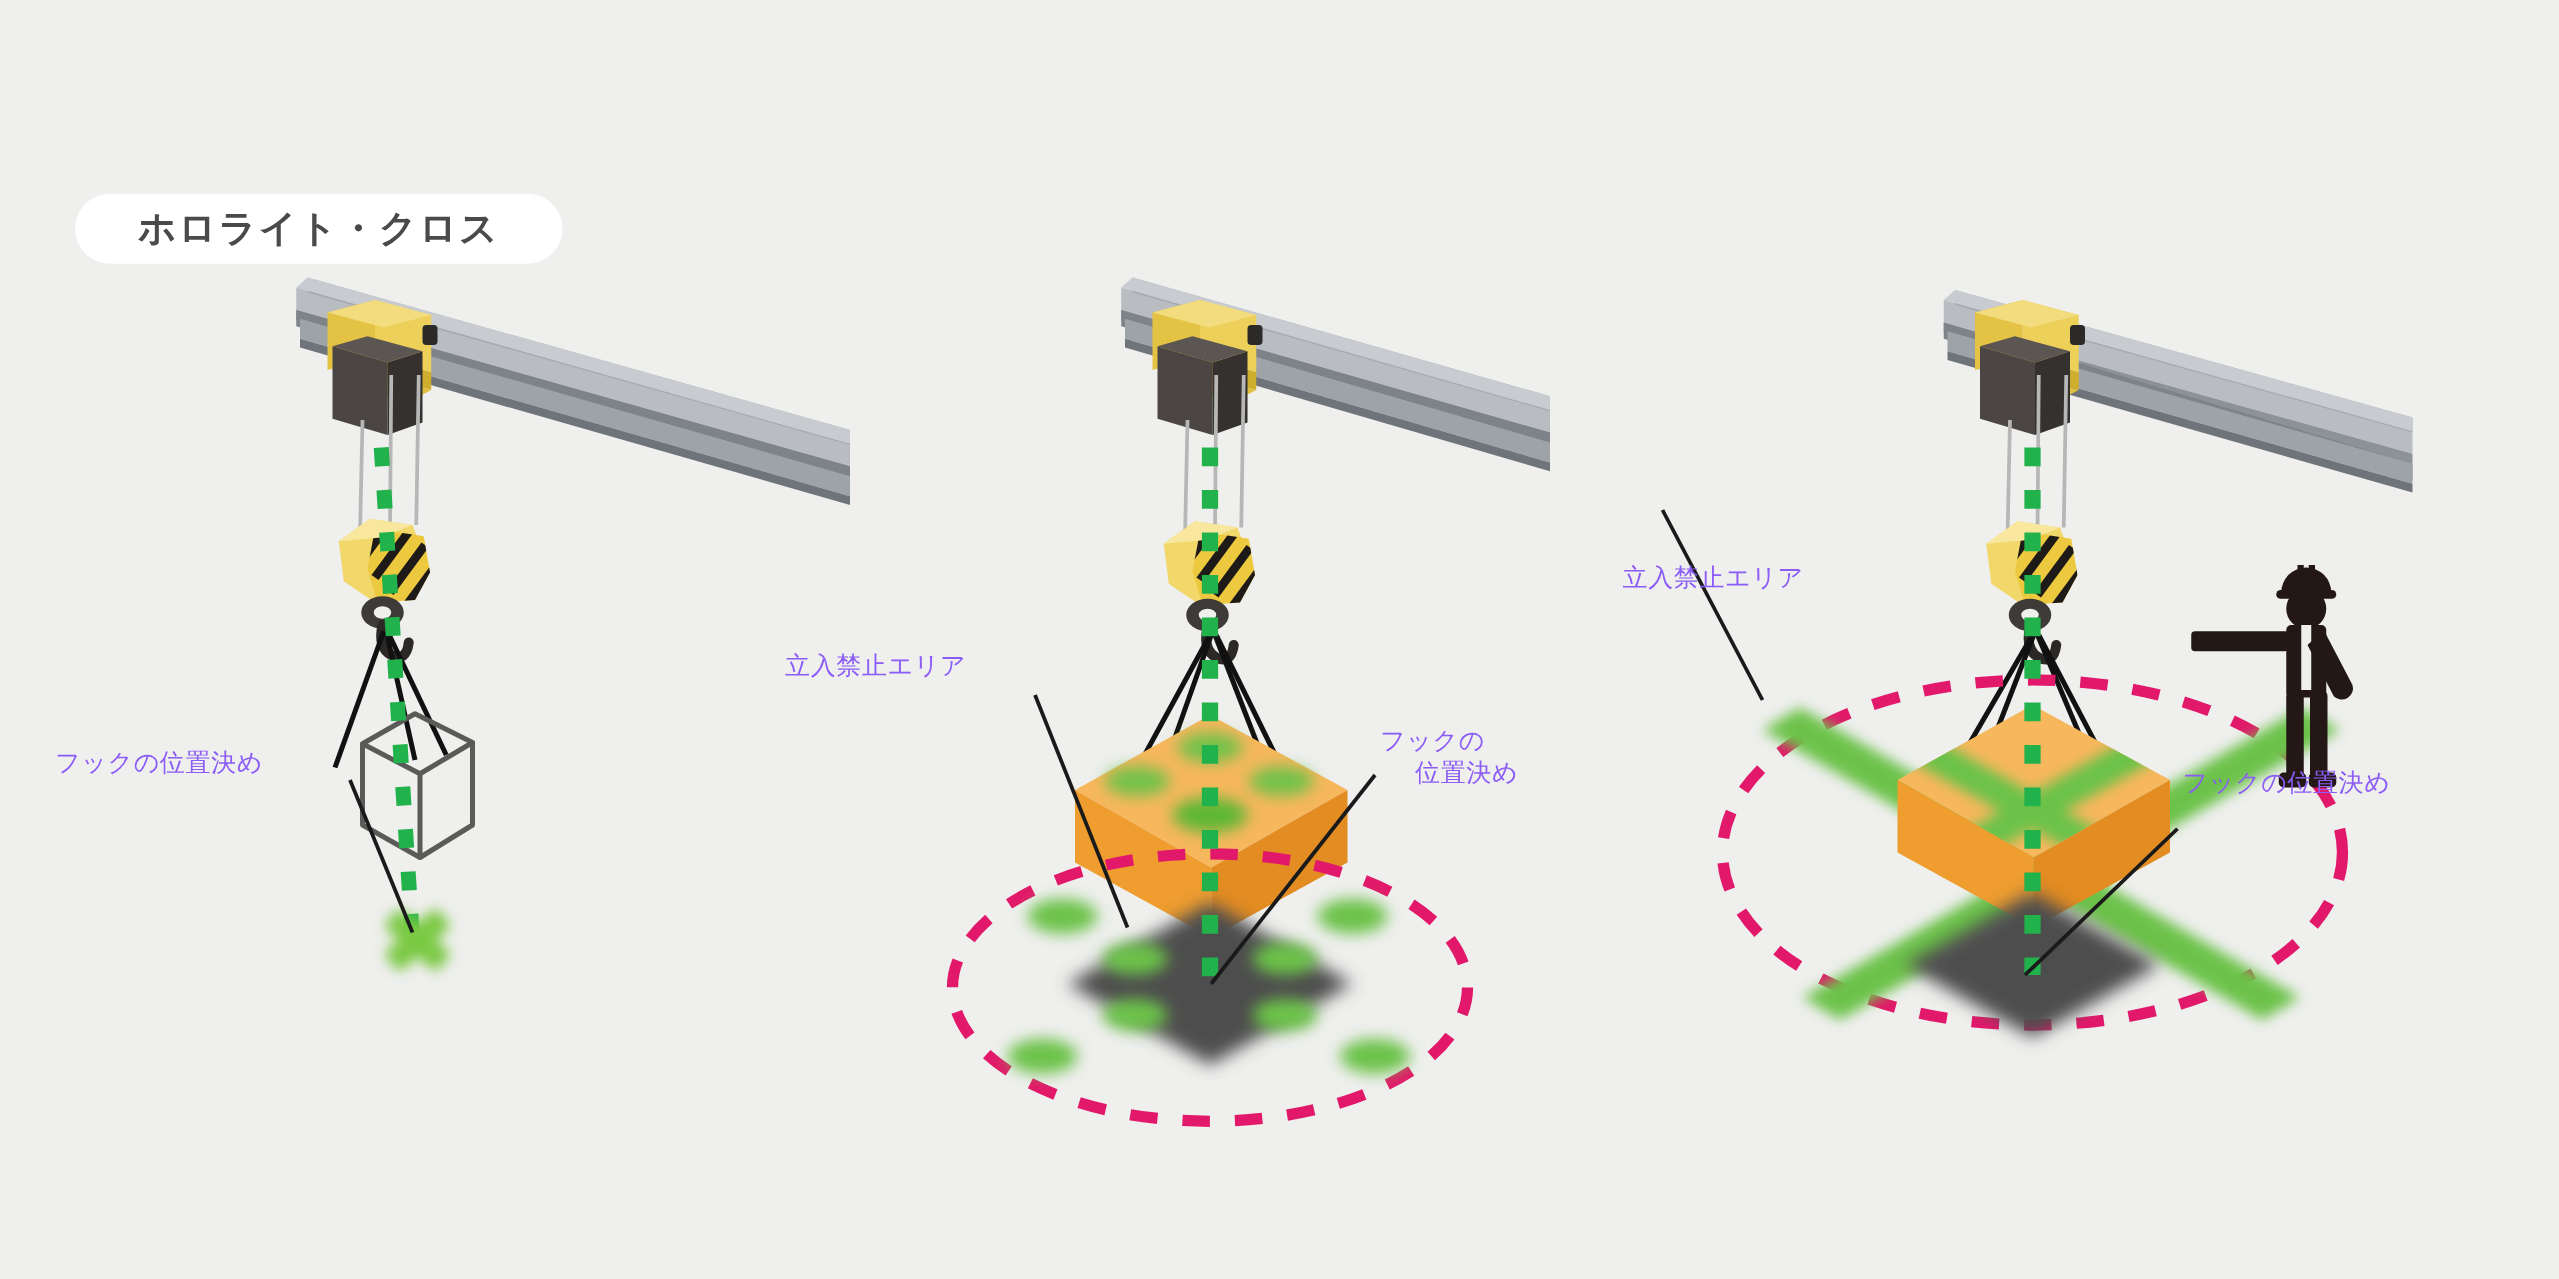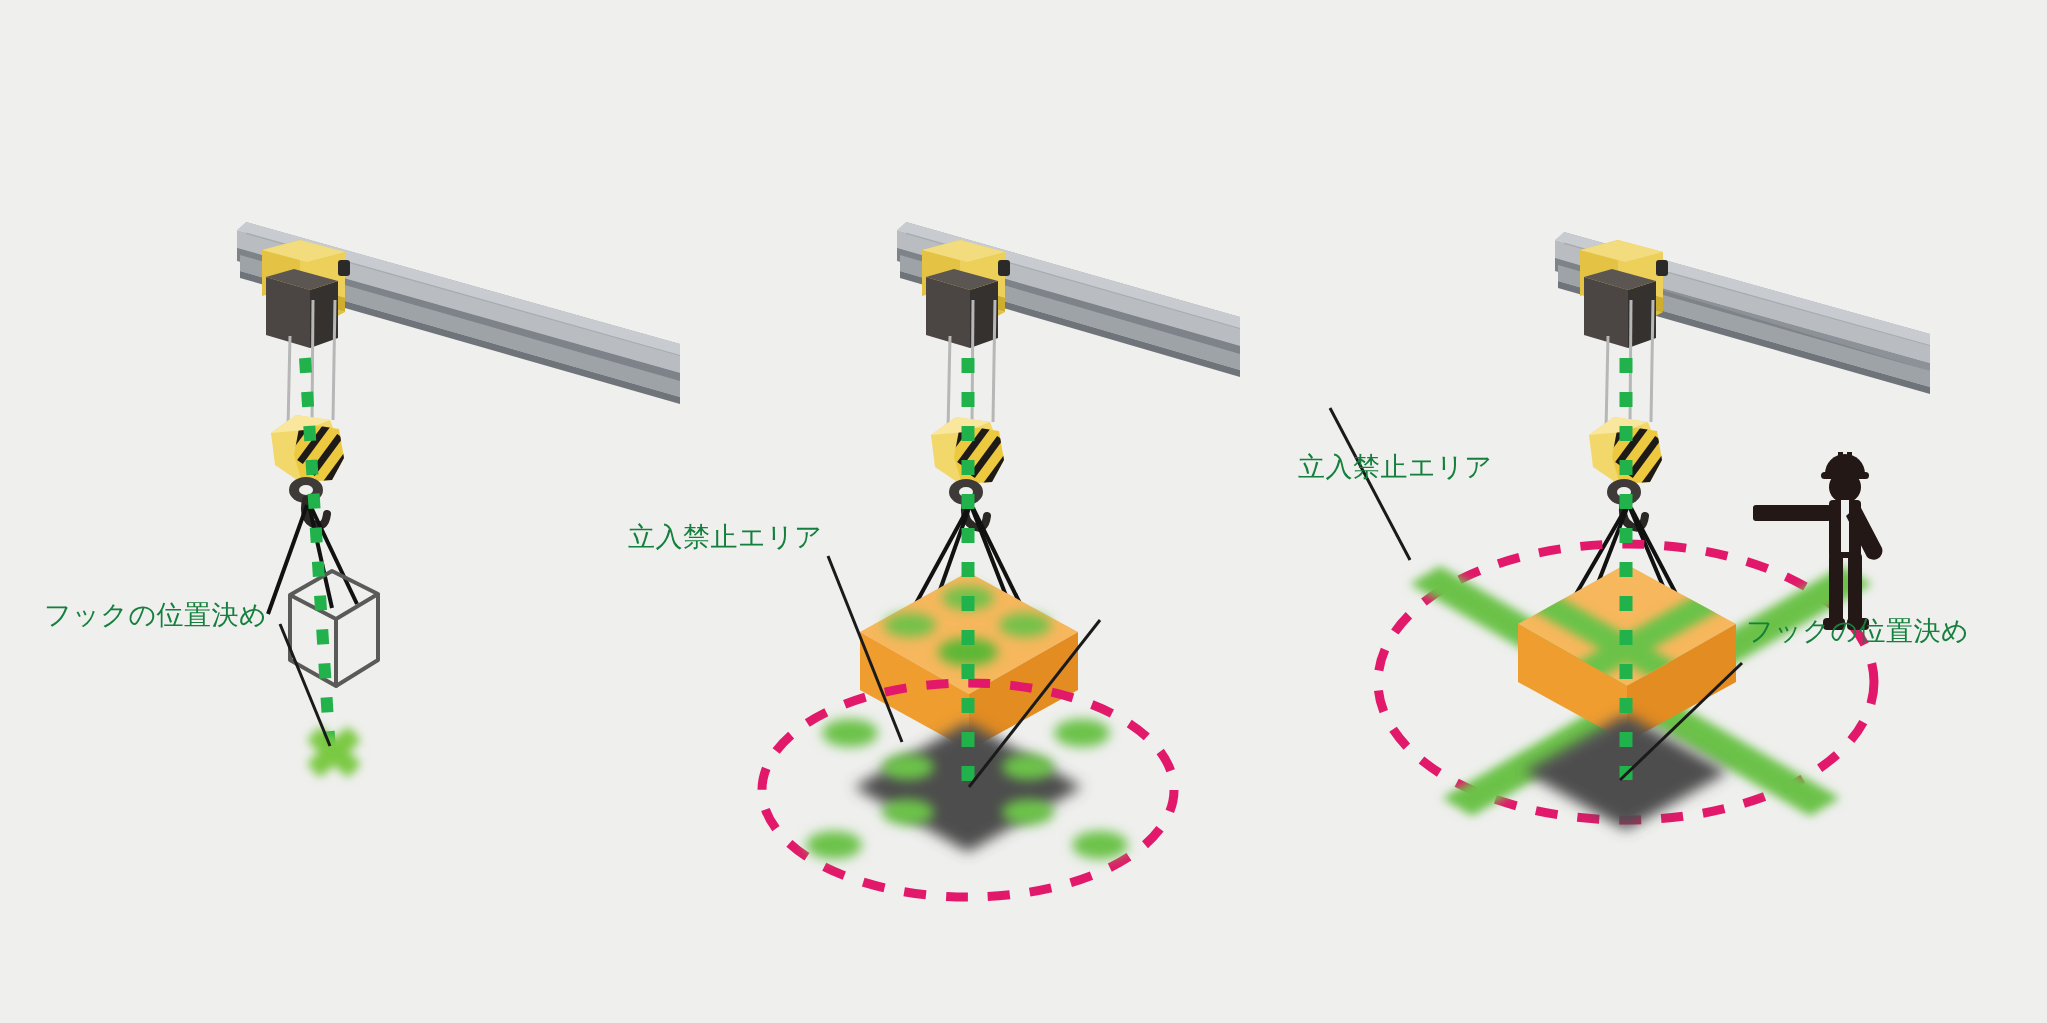--- a/index.html
+++ b/index.html
@@ -44,22 +44,22 @@
     white-space: nowrap;
     box-sizing: border-box;
     padding: 0 26px;
   }
   #title-pill-1 { left: 60px;  width: 390px; }
   #title-pill-2 { left: 727px; width: 403px; }
   #title-pill-3 { left: 1413px; width: 403px; }
 
   .callout {
     position: absolute;
-    color: #15803d;
-    font-size: 27px;
+    color: #8b5cf6;
+    font-size: 20px;
     font-weight: 500;
     line-height: 1.32;
     letter-spacing: 0.5px;
     white-space: nowrap;
   }
   .callout.two-line { white-space: normal; }
 
   svg.art {
     position: absolute;
     top: 0;
@@ -67,20 +67,21 @@
     overflow: visible;
   }
 </style>
 </head>
 <body style="background: rgb(239, 239, 238);">
 
 <div class="stage">
 
   <div class="panel" id="panel-1">
 
+    <div class="title-pill" id="title-pill-1">ホロライト・クロス</div>
 
     <svg class="art" width="680" height="1023" viewBox="0 0 680 1023">
 
       <g>
         <polygon points="237,230 680,355 680,373 237,248" fill="#b9bdc1"></polygon>
         <polygon points="237,248 680,373 680,381 237,256" fill="#8d9298"></polygon>
         <polygon points="246,222 680,344 680,356 246,234" fill="#a7abaf"></polygon>
         <polygon points="237,230 246,222 680,344 680,355" fill="#c8ccd0"></polygon>
         <polygon points="237,248 680,373 680,386 237,261" fill="#7e8389"></polygon>
         <polygon points="240,255 680,381 680,397 240,271" fill="#9ea3a8"></polygon>
@@ -273,20 +274,24 @@
       <g>
         <line x1="288" y1="358" x2="288" y2="790" stroke="#22b24c" stroke-width="13" stroke-dasharray="15 19"></line>
       </g>
 
       <line x1="148" y1="556" x2="222" y2="742" stroke="#1a1a1a" stroke-width="3"></line>
       <line x1="420" y1="620" x2="289" y2="787" stroke="#1a1a1a" stroke-width="3"></line>
     </svg>
 
     <div class="callout" style="left:-52px; top:520px;">立入禁止エリア</div>
 
+    <div class="callout two-line" style="left:424px; top:580px; width:210px;">
+      <div>フックの</div>
+      <div style="padding-left:28px;">位置決め</div>
+    </div>
   </div>
 
   <div class="panel" id="panel-3">
 
 
     <svg class="art" width="677" height="1023" viewBox="0 0 677 1023">
 
       <g>
         <polygon points="185,240 560,345 560,363 185,258" fill="#b9bdc1"></polygon>
         <polygon points="185,258 560,363 560,371 185,266" fill="#8d9298"></polygon>

